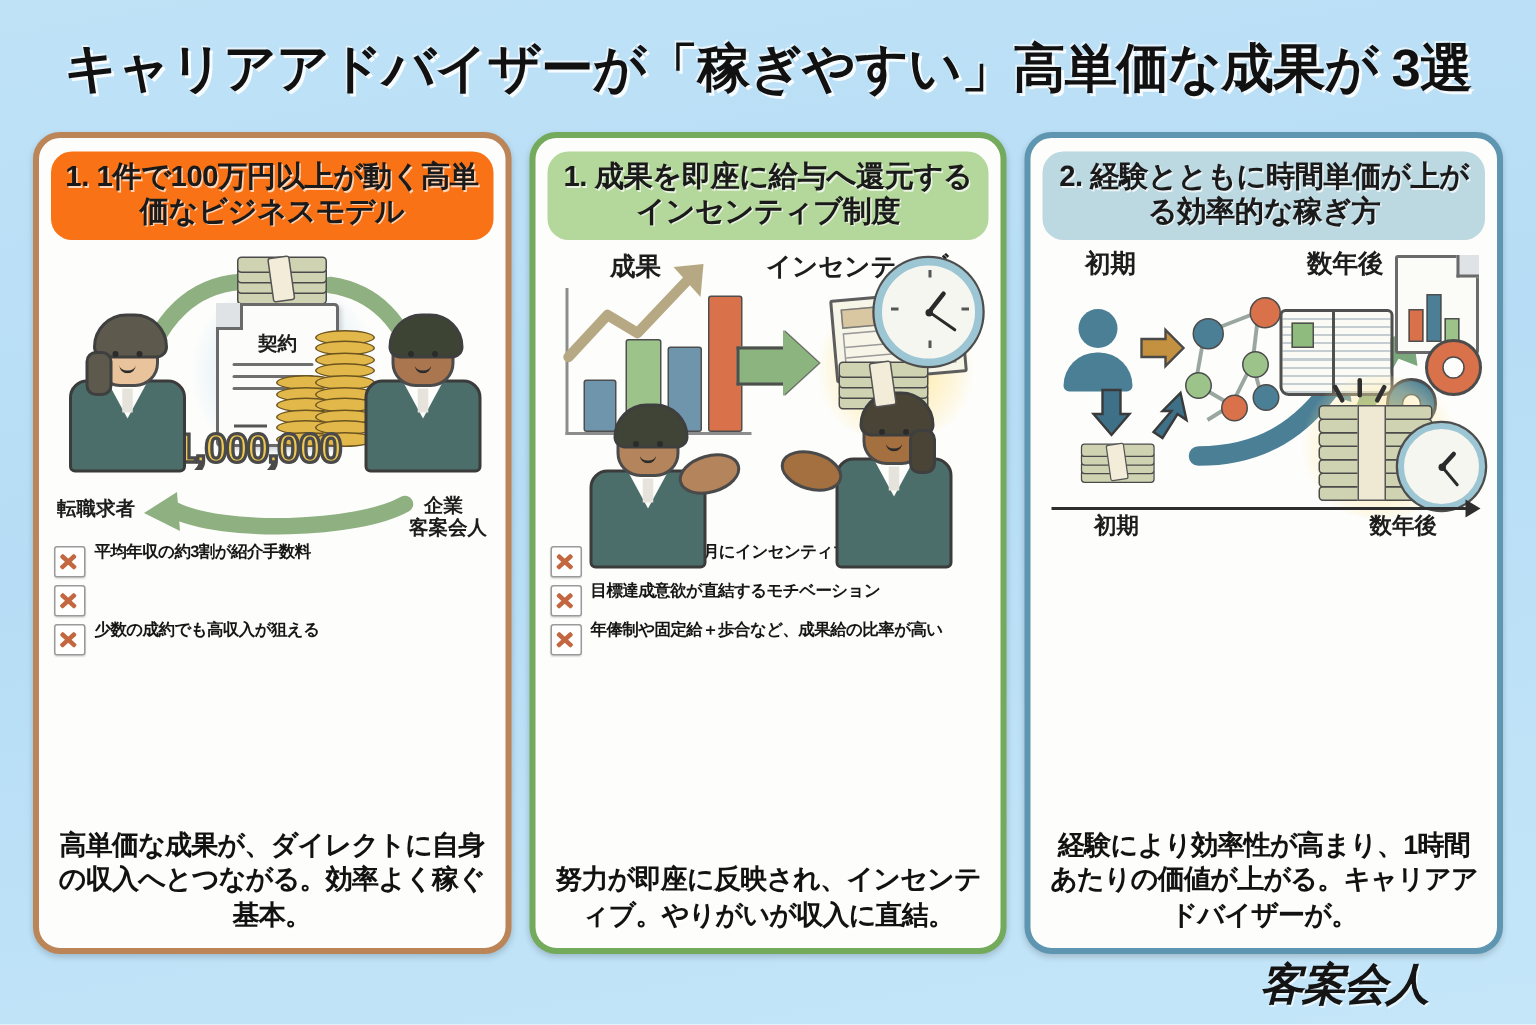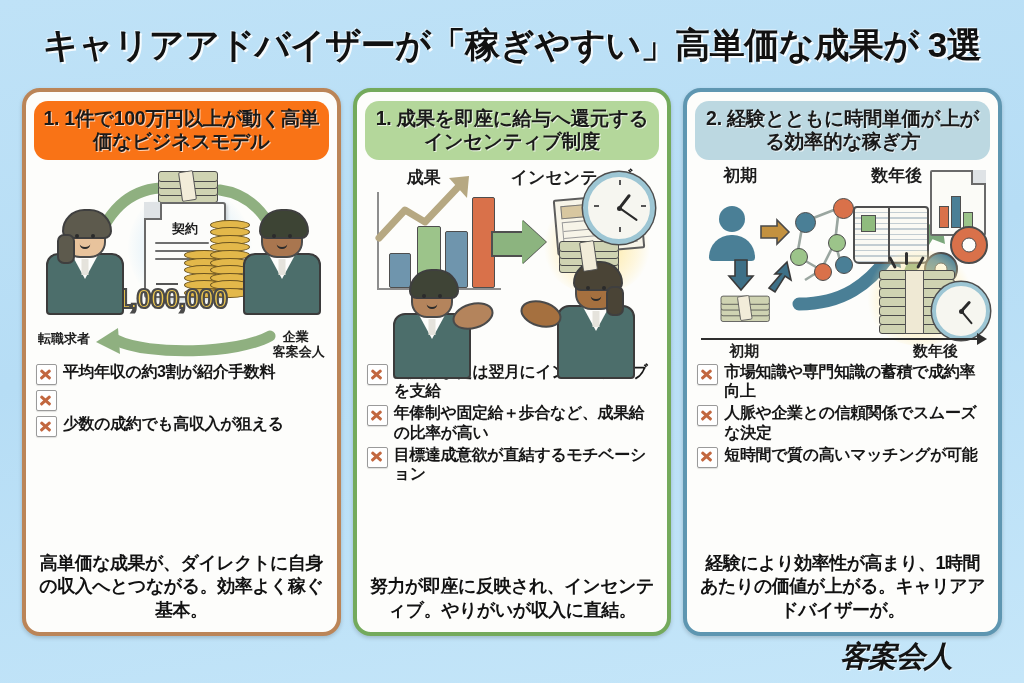--- a/index.html
+++ b/index.html
@@ -49,21 +49,21 @@
 
   
   .bullets{margin:2px 8px 0 10px;}
   .bul{display:flex;align-items:flex-start;gap:6px;margin-bottom:3px;}
   .cbx{flex:0 0 auto;width:19px;height:19px;margin-top:2px;border:1.6px solid #9a9a9a;
        background:#fff;border-radius:2px;position:relative;box-shadow:0 1px 1px rgba(0,0,0,.12);}
   .cbx:before,.cbx:after{content:"";position:absolute;left:2px;top:7.5px;width:13px;height:3.2px;
        background:#c2673f;border-radius:1px;}
   .cbx:before{transform:rotate(42deg);}
   .cbx:after{transform:rotate(-42deg);}
-  .btxt{font-size:16px;font-weight:bold;line-height:1.2;color:#161616;letter-spacing:-0.4px;}
+  .btxt{font-size:11px;font-weight:bold;line-height:1.2;color:#161616;letter-spacing:-0.4px;}
 
   
   .summary{
     position:absolute;left:10px;right:10px;bottom:10px;text-align:center;
     font-size:18px;font-weight:bold;line-height:1.3;color:#121212;letter-spacing:-0.5px;
     text-shadow:1px 1px 0 rgba(255,255,255,.75);
   }
 
   
   .logo{position:absolute;right:16px;bottom:6px;display:flex;align-items:center;gap:4px;}
@@ -377,25 +377,25 @@
         </svg>
       </div>
 
       <div class="bullets">
         <div class="bul">
           <span class="cbx"></span>
           <span class="btxt">成約月または翌月にインセンティブを支給</span>
         </div>
         <div class="bul">
           <span class="cbx"></span>
-          <span class="btxt">年俸制や固定給＋歩合など、成果給の比率が高い</span>
+          <span class="btxt">目標達成意欲が直結するモチベーション</span>
         </div>
         <div class="bul">
           <span class="cbx"></span>
-          <span class="btxt">目標達成意欲が直結するモチベーション</span>
+          <span class="btxt">年俸制や固定給＋歩合など、成果給の比率が高い</span>
         </div>
       </div>
 
       <div class="summary">努力が即座に反映され、インセンティブ。やりがいが収入に直結。</div>
     </div>
 
     <div class="panel p3">
       <div class="phead">2. 経験とともに時間単価が上がる効率的な稼ぎ方</div>
 
       <div class="illu">
@@ -482,34 +482,20 @@
           <div class="pin"></div>
         </div>
 
         <div class="axis" style="left:8px;right:14px;bottom:20px;">
           <div class="ah"></div>
         </div>
         <div class="small-lab" style="left:36px;bottom:0;font-size:15px;">初期</div>
         <div class="small-lab" style="right:34px;bottom:0;font-size:15px;">数年後</div>
       </div>
 
-      <div class="bullets">
-        <div class="bul">
-          <span class="cbx"></span>
-          <span class="btxt">市場知識や専門知識の蓄積で成約率向上</span>
-        </div>
-        <div class="bul">
-          <span class="cbx"></span>
-          <span class="btxt">人脈や企業との信頼関係でスムーズな決定</span>
-        </div>
-        <div class="bul">
-          <span class="cbx"></span>
-          <span class="btxt">短時間で質の高いマッチングが可能</span>
-        </div>
-      </div>
 
       <div class="summary">経験により効率性が高まり、1時間あたりの価値が上がる。キャリアアドバイザーが。</div>
     </div>
 
   </div>
 
   <div class="logo">
     <span class="logo-text">客案会人</span>
     <span class="logo-people">
       <span class="lp back"><span class="hd"></span><span class="bd"></span></span>

